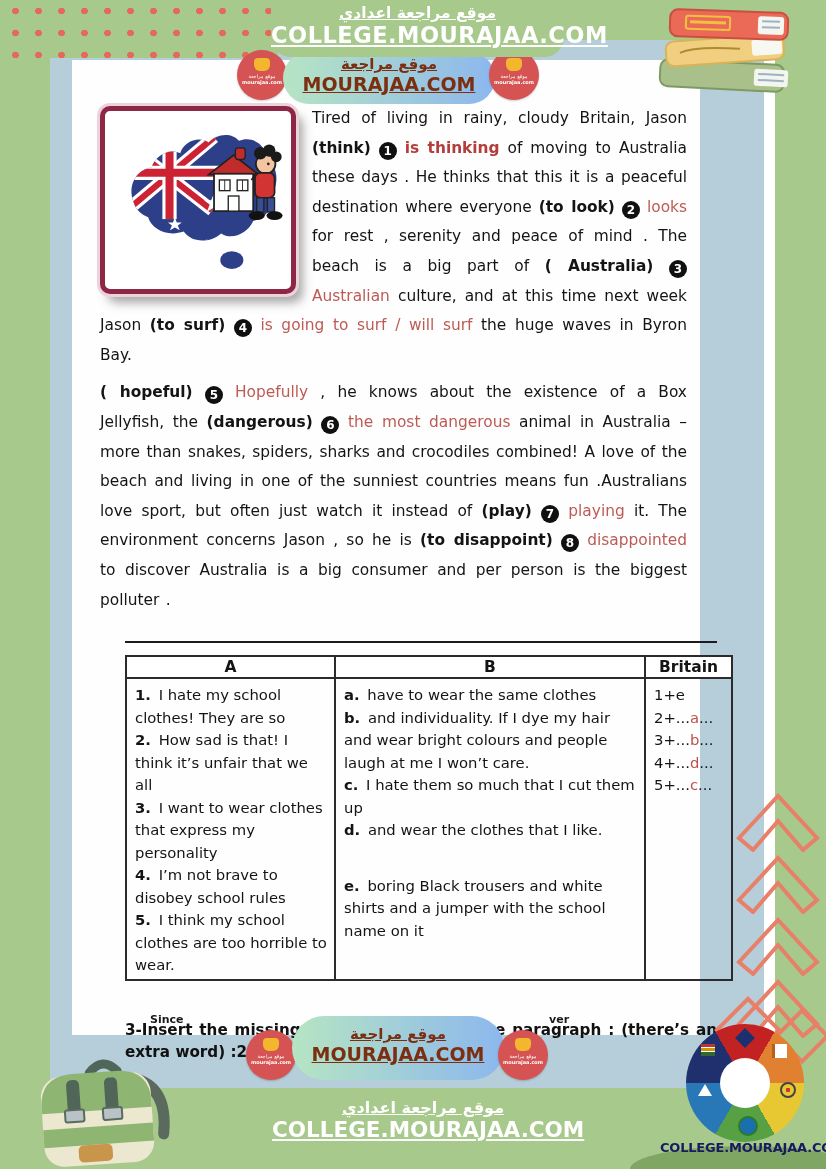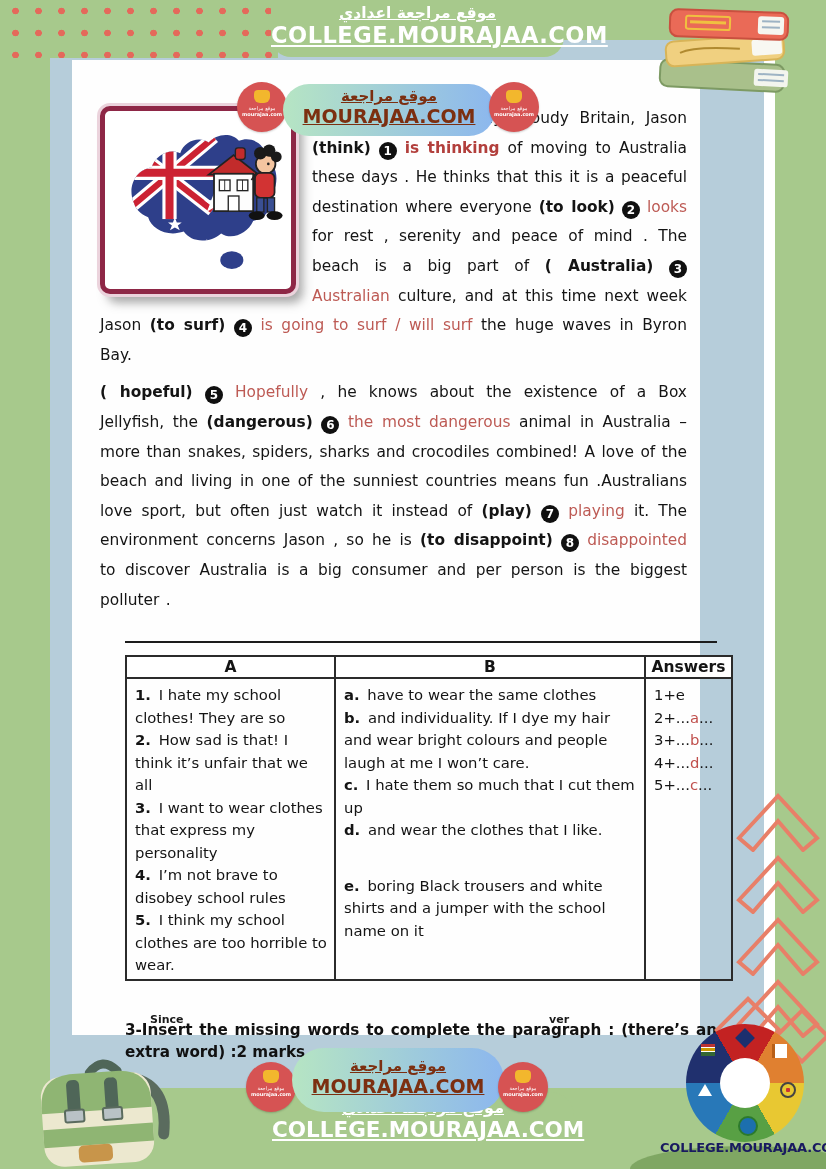--- a/index.html
+++ b/index.html
@@ -14,21 +14,21 @@
     background-image:radial-gradient(circle,#e4695b 3.1px,rgba(0,0,0,0) 3.6px);
     background-size:23px 22px;background-position:4px 0;z-index:3;}
 
   
   .banner{position:absolute;left:271px;top:0;width:293px;height:57px;background:#a7c98c;
           border-radius:0 0 20px 20px;z-index:7;text-align:center;color:#fff;}
   .banner .ar{margin-top:4px;font-size:15.5px;font-weight:700;text-decoration:underline;}
   .banner .url{font-size:22.5px;font-weight:800;text-decoration:underline;letter-spacing:.5px;}
 
   
-  .badge{position:absolute;width:302px;height:90px;z-index:5;margin-top:32px;}
+  .badge{position:absolute;width:302px;height:90px;z-index:5;}
   .badge .pill{position:absolute;left:46px;top:2px;width:212px;height:52px;border-radius:26px;
     background:linear-gradient(90deg,#b6e5c3,#8cb7ee);text-align:center;color:#7c2f10;}
   .badge.bottom .pill{height:64px;top:4px;border-radius:32px;}
   .badge .pill .ar{margin-top:3px;font-size:15px;font-weight:700;text-decoration:underline;}
   .badge.bottom .pill .ar{margin-top:9px;}
   .badge .pill .url{font-size:19px;font-weight:800;text-decoration:underline;}
   .logo-circle{position:absolute;width:50px;height:50px;border-radius:50%;background:#d65353;
     text-align:center;color:#fff;box-shadow:0 1px 2px rgba(0,0,0,.2);}
   .logo-circle .blob{width:16px;height:13px;border-radius:4px 4px 6px 6px;background:#f2b72d;margin:8px auto 2px;}
   .logo-circle .l1{font-size:5px;line-height:6px;}
@@ -165,21 +165,21 @@
         <p class="para"><span>Tired of living in rainy, cloudy Britain, Jason </span><span class="sb">(think)</span><span> </span><span class="sc">1</span><span>   </span><span class="sab">is thinking</span><span> of moving to Australia these days . He thinks that this it is a peaceful destination where everyone </span><span class="sb">(to look)</span><span> </span><span class="sc">2</span><span> </span><span class="sa">looks</span><span> for rest , serenity and peace of mind . The beach is a big part of </span><span class="sb">( Australia)</span><span> </span><span class="sc">3</span><span> </span><span class="sa">Australian</span><span> culture, and at this time next week  Jason  </span><span class="sb">(to surf)</span><span> </span><span class="sc">4</span><span> </span><span class="sa">is going to surf / will surf</span><span>  the huge waves in Byron Bay.</span></p>
         <p class="para"><span> </span><span class="sb">( hopeful)</span><span> </span><span class="sc">5</span><span> </span><span class="sa">Hopefully</span><span> , he knows about the existence of a Box Jellyfish, the </span><span class="sb">(dangerous)</span><span> </span><span class="sc">6</span><span> </span><span class="sa">the most dangerous</span><span> animal in Australia – more than snakes, spiders, sharks and crocodiles combined! A love of the beach and living in one of the sunniest countries means fun .Australians love sport, but often just watch it instead of </span><span class="sb">(play)</span><span>  </span><span class="sc">7</span><span> </span><span class="sa">playing</span><span>  it. The environment  concerns Jason , so he is </span><span class="sb">(to disappoint)</span><span>   </span><span class="sc">8</span><span> </span><span class="sa">disappointed</span><span>  to discover Australia is a big consumer and per person is the biggest polluter .</span></p>
 
         <div class="hr-line"></div>
 
         <table class="match">
           <thead>
             <tr>
               <th class="col-a">A</th>
               <th class="col-b">B</th>
-              <th class="col-ans">Answers</th>
+              <th class="col-ans">Britain</th>
             </tr>
           </thead>
           <tbody>
             <tr>
               <td>
                   <div class="titem"><b>1.</b> I hate my school clothes! They are so</div>
                   <div class="titem"><b>2.</b> How sad is that! I think it’s unfair that we all</div>
                   <div class="titem"><b>3.</b> I want to wear clothes that express my personality</div>
                   <div class="titem"><b>4.</b> I’m not brave to disobey school  rules</div>
                   <div class="titem"><b>5.</b> I think my school clothes are too horrible to wear.</div>

